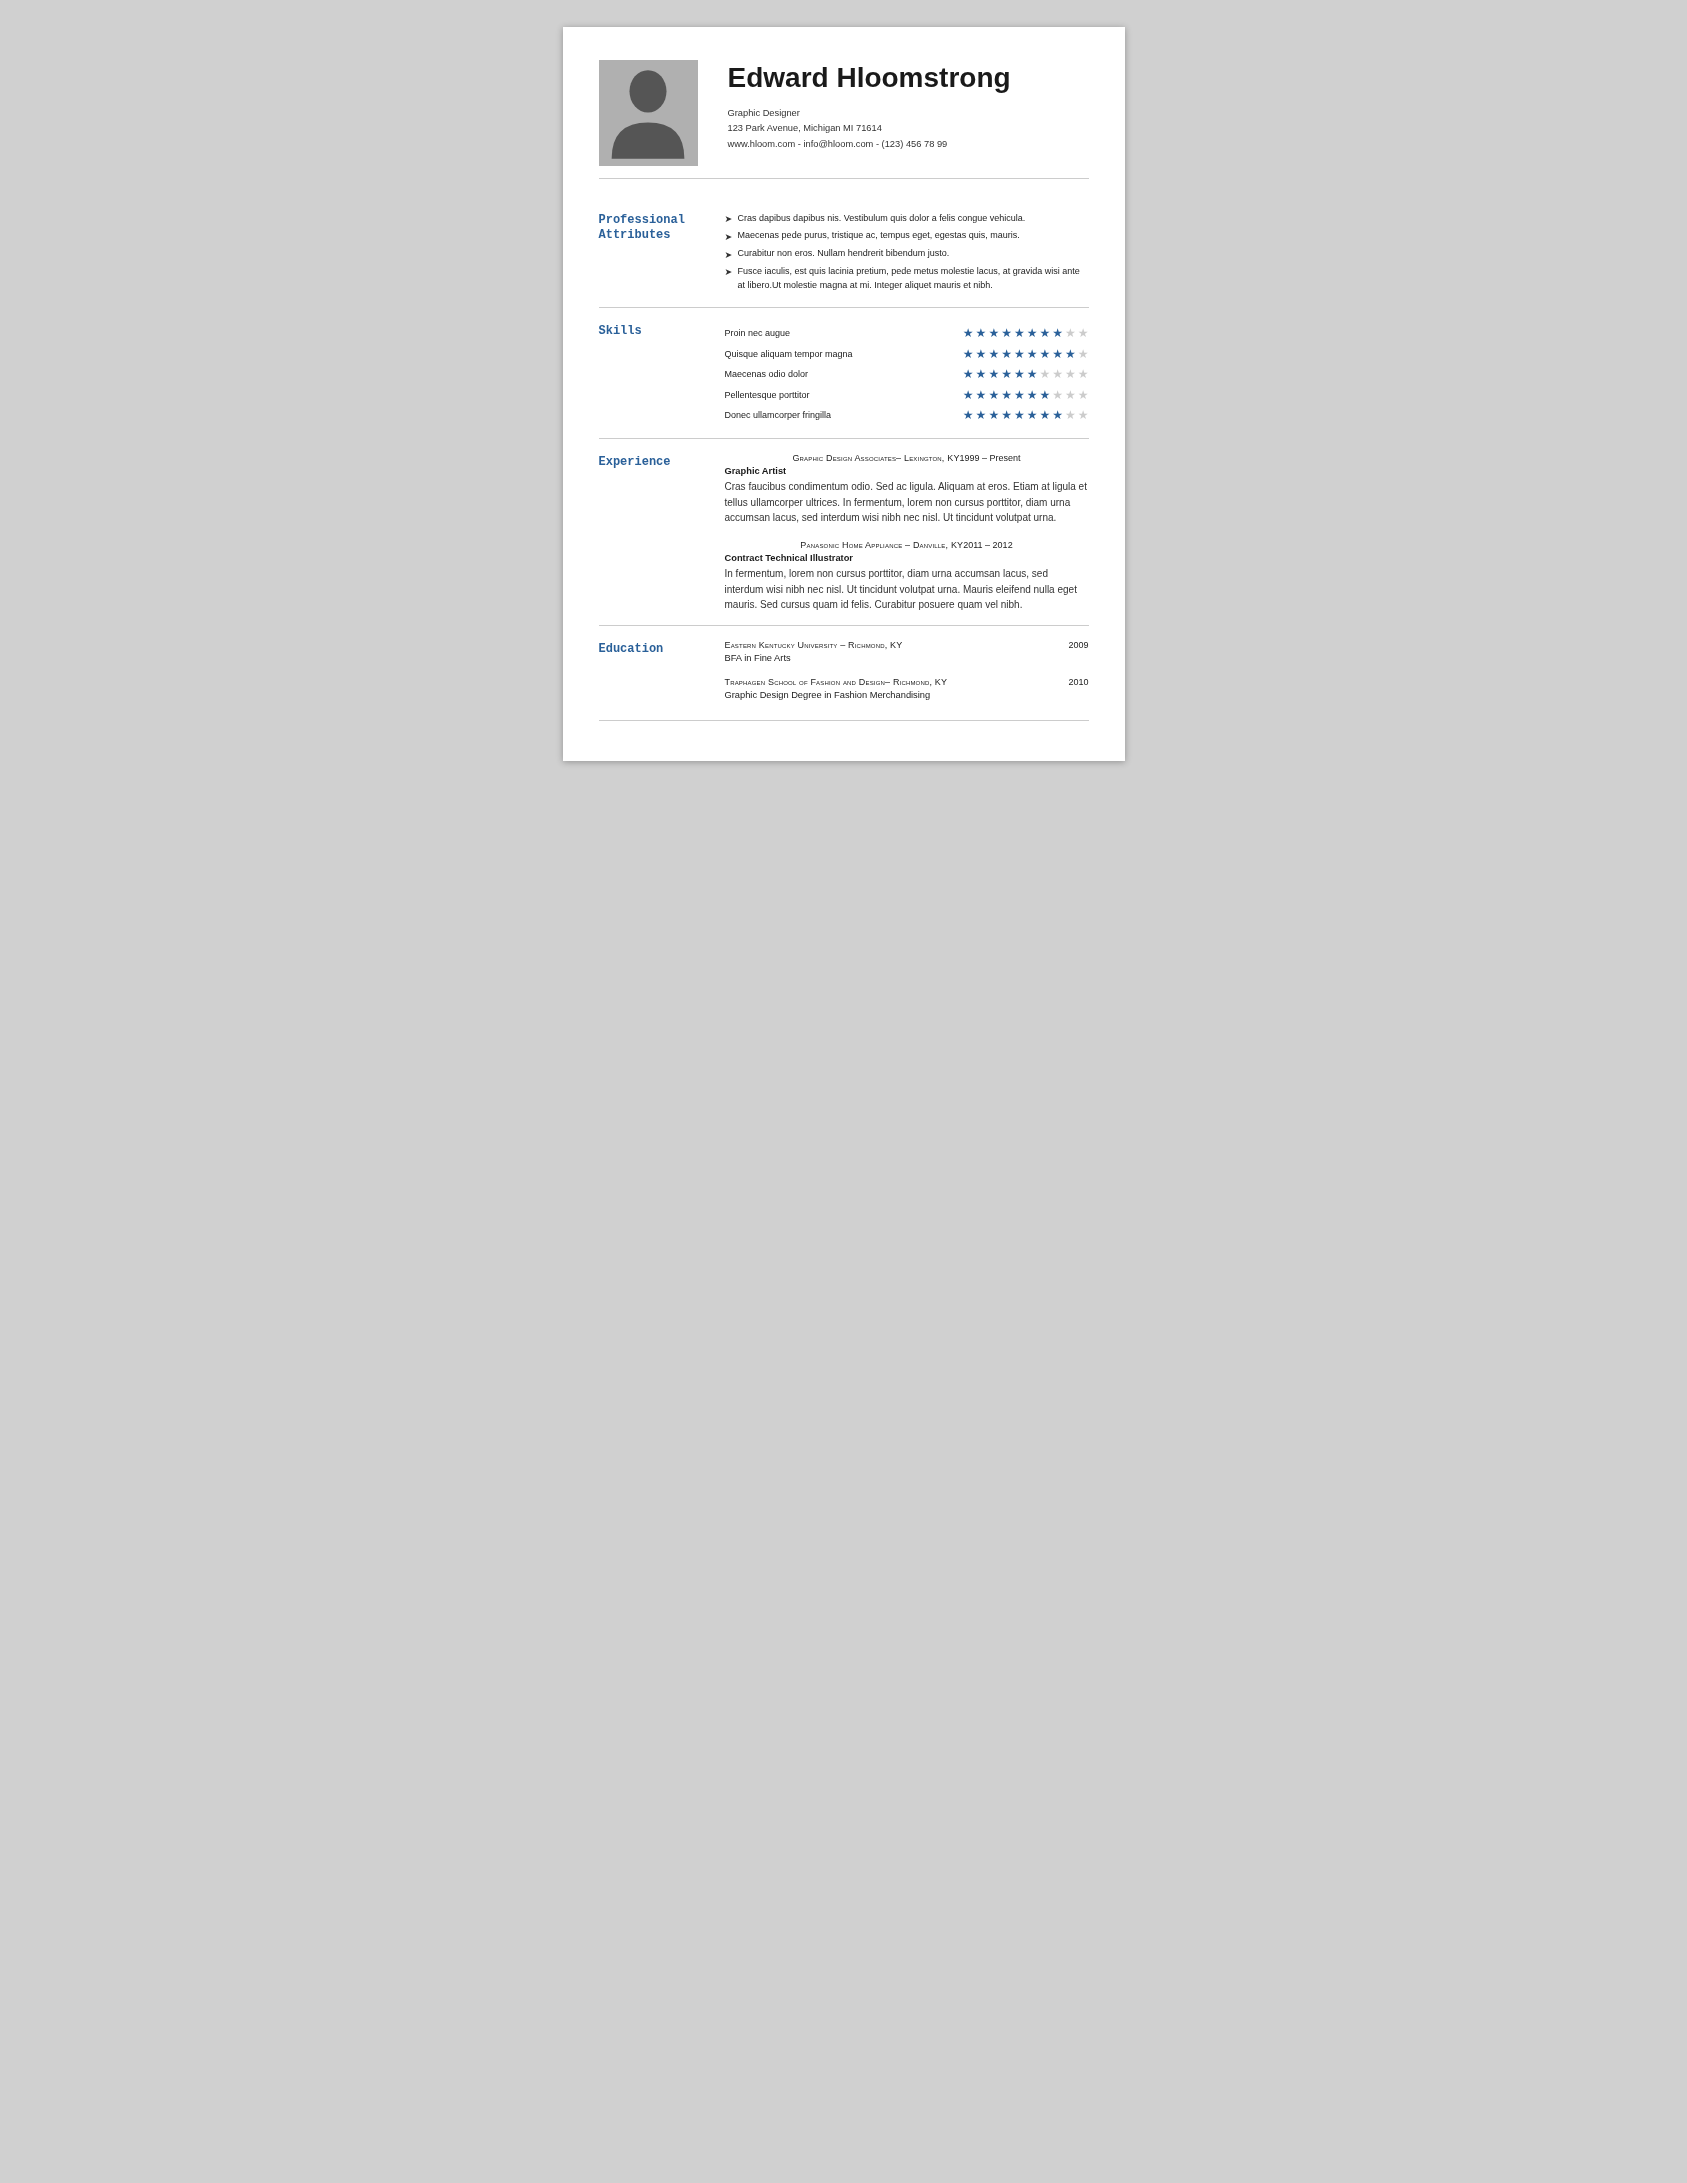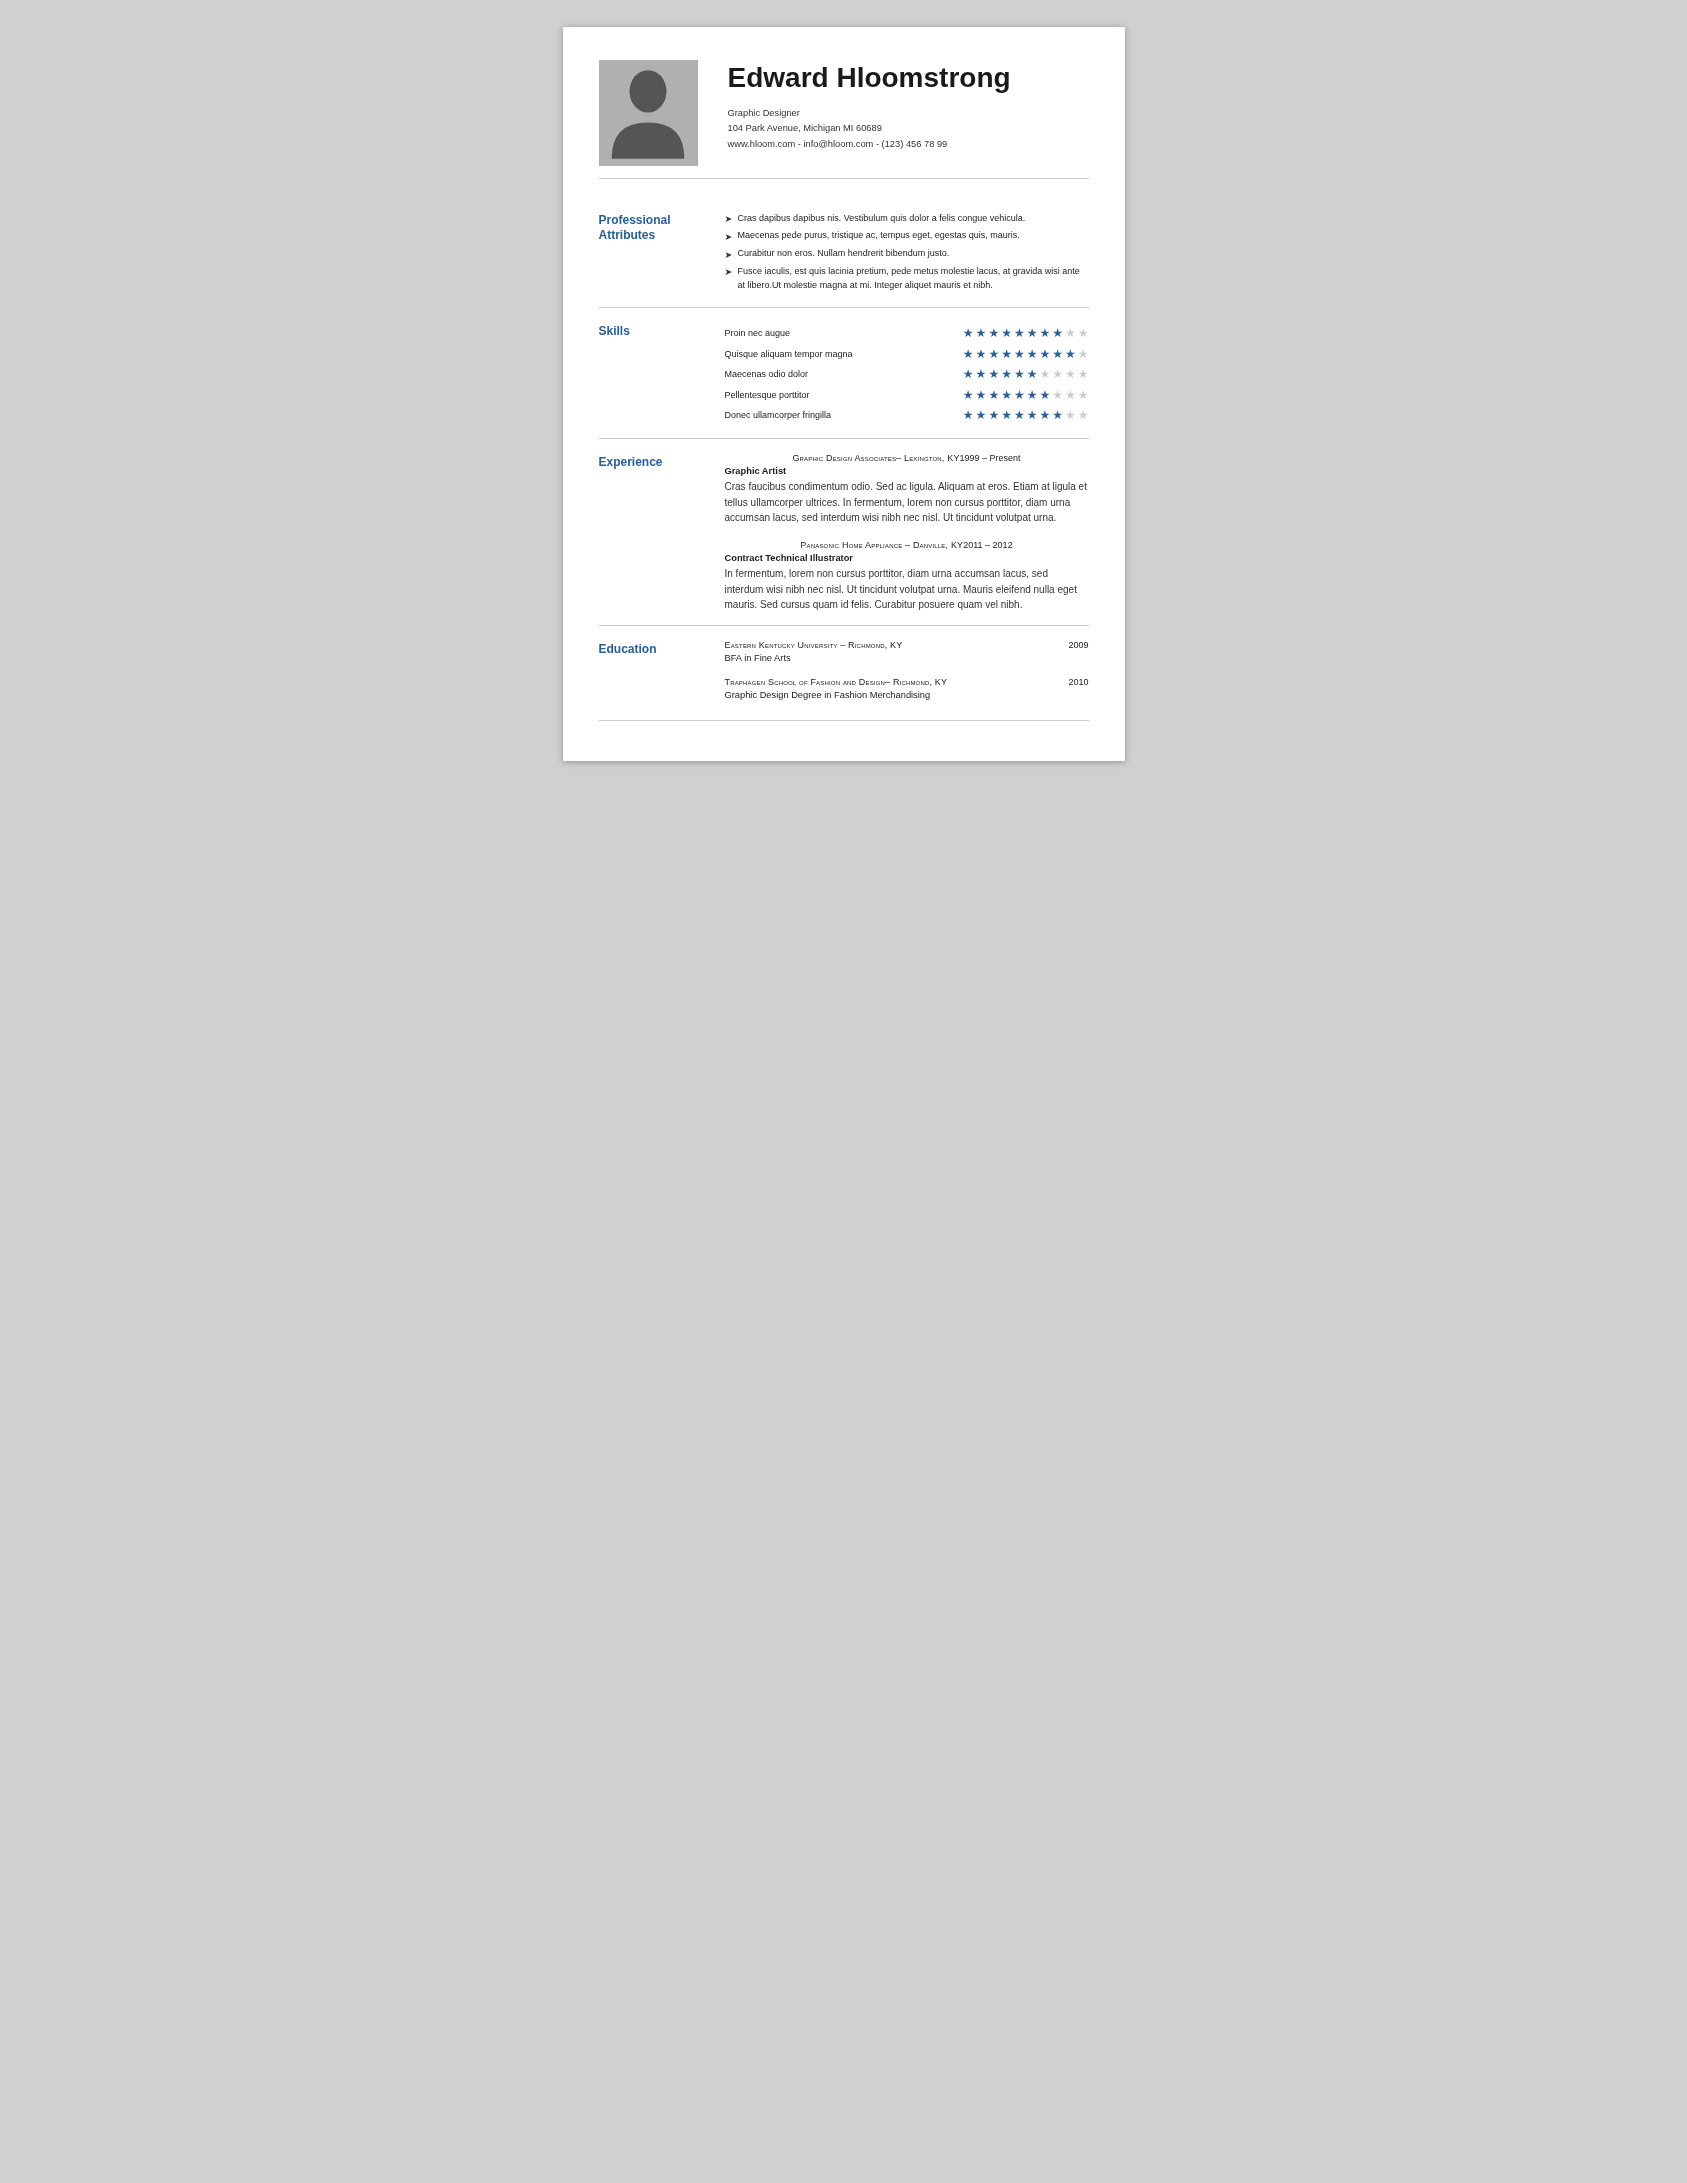--- a/index.html
+++ b/index.html
@@ -76,21 +76,21 @@
       padding: 14.6px 0 12px 0;
       border-bottom: 1px solid #cccccc;
     }
 
     .section-label {
       width: 126px;
       flex-shrink: 0;
       font-size: 12px;
       font-weight: bold;
       color: #2a6099;
-      font-family: Liberation Sans, sans-serif;
+      font-family: Liberation Mono, monospace;
       padding-top: 1.3px;
       line-height: 1.3;
     }
 
     .section-content {
       flex: 1;
     }
 
     
     .attr-list {
@@ -240,21 +240,21 @@
       <svg viewBox="0 0 130 140" xmlns="http://www.w3.org/2000/svg">
 
         <ellipse cx="65" cy="38" rx="28" ry="32" fill="#555"></ellipse>
 
         <path d="M10,140 Q10,85 65,85 Q120,85 120,140 Z" fill="#555"></path>
       </svg>
     </div>
     <div class="header-info">
       <div class="header-name">Edward Hloomstrong</div>
       <div class="header-detail">Graphic Designer</div>
-      <div class="header-detail">104 Park Avenue, Michigan MI 60689</div>
+      <div class="header-detail">123 Park Avenue, Michigan MI 71614</div>
       <div class="header-detail">www.hloom.com - info@hloom.com - (123) 456 78 99</div>
     </div>
   </div>
 
   <div class="section">
     <div class="section-label">Professional<br>Attributes</div>
     <div class="section-content">
       <ul class="attr-list">
       <li>
             <span class="bullet">➤</span>

